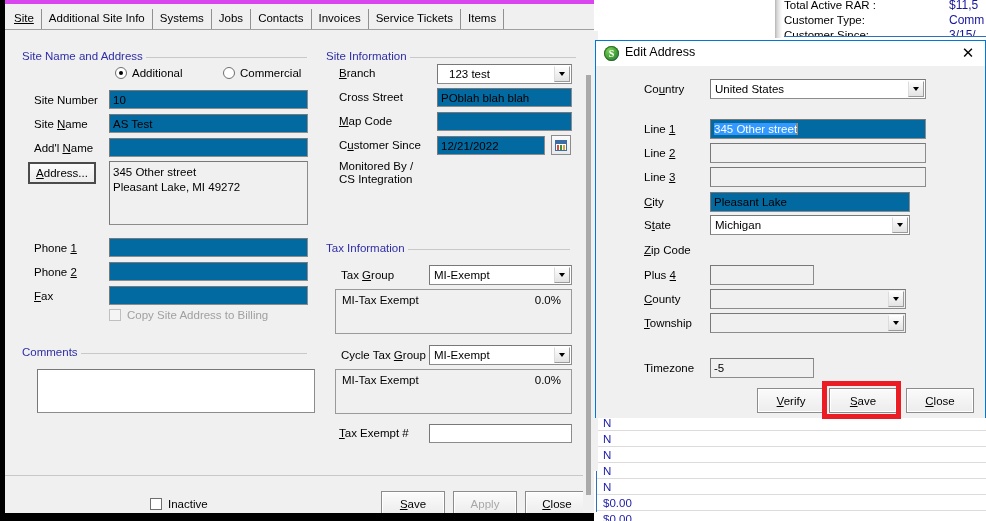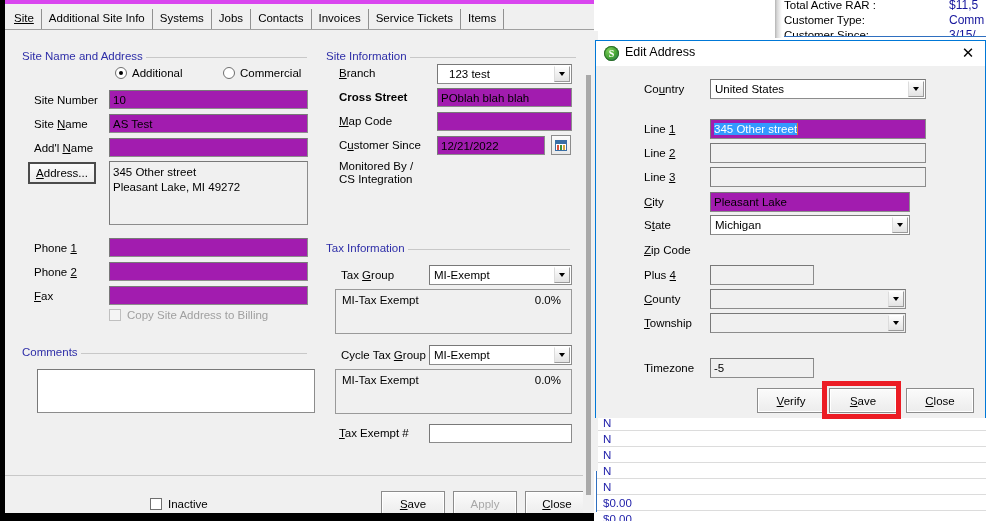--- a/index.html
+++ b/index.html
@@ -61,21 +61,21 @@
   .form-body { position: absolute; left: 0; top: 27px; width: 593px; height: 440px; background: #f0f0f0; }
 
   
   .grp-title { position: absolute; color: #2e2ea8; font-size: 11.5px; background: #f0f0f0; padding: 0 3px; z-index: 3; }
   .grp-line { position: absolute; height: 1px; background: #c8c8c8; }
 
   .lbl { position: absolute; font-size: 11.5px; color: #000; white-space: nowrap; }
   .lbl u { text-decoration: underline; }
 
   .tbox {
-    position: absolute; background: #a21caf;
+    position: absolute; background: #0369a1;
     border: 1px solid #8c8c8c; border-top-color: #787878; border-left-color: #787878;
     font-size: 11.5px; line-height: 16px; padding: 1px 2px 0 3px; color: #000;
     overflow: hidden; white-space: nowrap;
   }
   .tbox.multi { white-space: pre-line; line-height: 15px; background: #f0f0f0; }
   .tbox.gray { background: #f0f0f0; }
 
   .combo {
     position: absolute; background: #ffffff;
     border: 1px solid #8c8c8c; border-top-color: #787878; border-left-color: #787878;
@@ -266,21 +266,21 @@
 
       <div class="grp-title" style="left:318px; top:19px;">Site Information</div>
       <div class="grp-line" style="left:402px; top:26px; width:169px;"></div>
 
       <div class="lbl" style="left:334px; top:36px;"><u>B</u>ranch</div>
       <div class="combo" style="left:432px; top:33px; width:135px; height:20px;padding-left:11px;">
         <span>123 test</span>
         <span class="arrowbtn"></span>
       </div>
 
-      <div class="lbl" style="left:334px; top:60px;font-weight:bold;">Cross Street</div>
+      <div class="lbl" style="left:334px; top:60px;">Cross Street</div>
       <div class="tbox" style="left:432px; top:57px; width:135px; height:19px;">POblah blah blah</div>
 
       <div class="lbl" style="left:334px; top:84px;"><u>M</u>ap Code</div>
       <div class="tbox" style="left:432px; top:81px; width:135px; height:19px;"></div>
 
       <div class="lbl" style="left:334px; top:108px;">C<u>u</u>stomer Since</div>
       <div class="tbox" style="left:432px; top:105px; width:108px; height:19px;">12/21/2022</div>
       <div class="cal-btn" style="left:546px; top:104px;">
           <span class="cal-ico"></span>
         </div>

